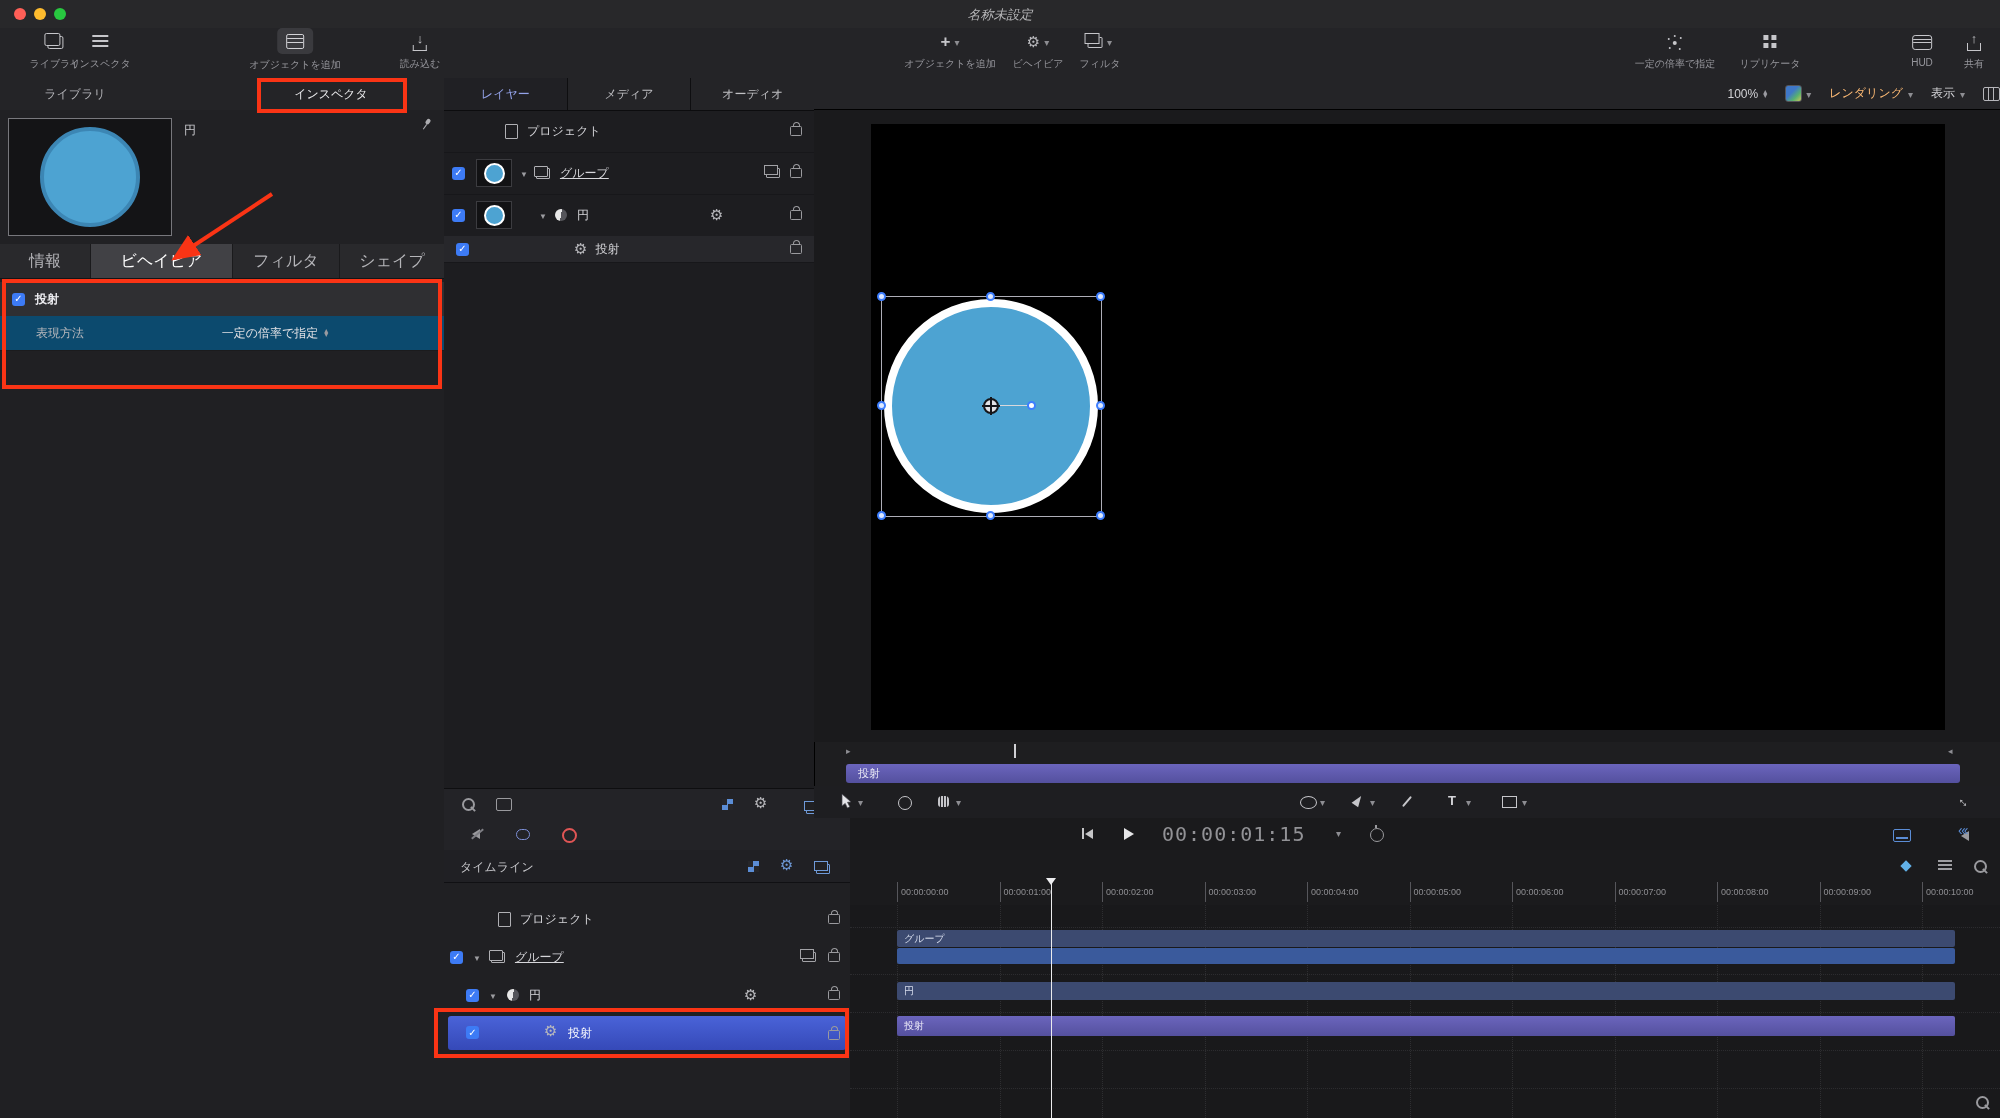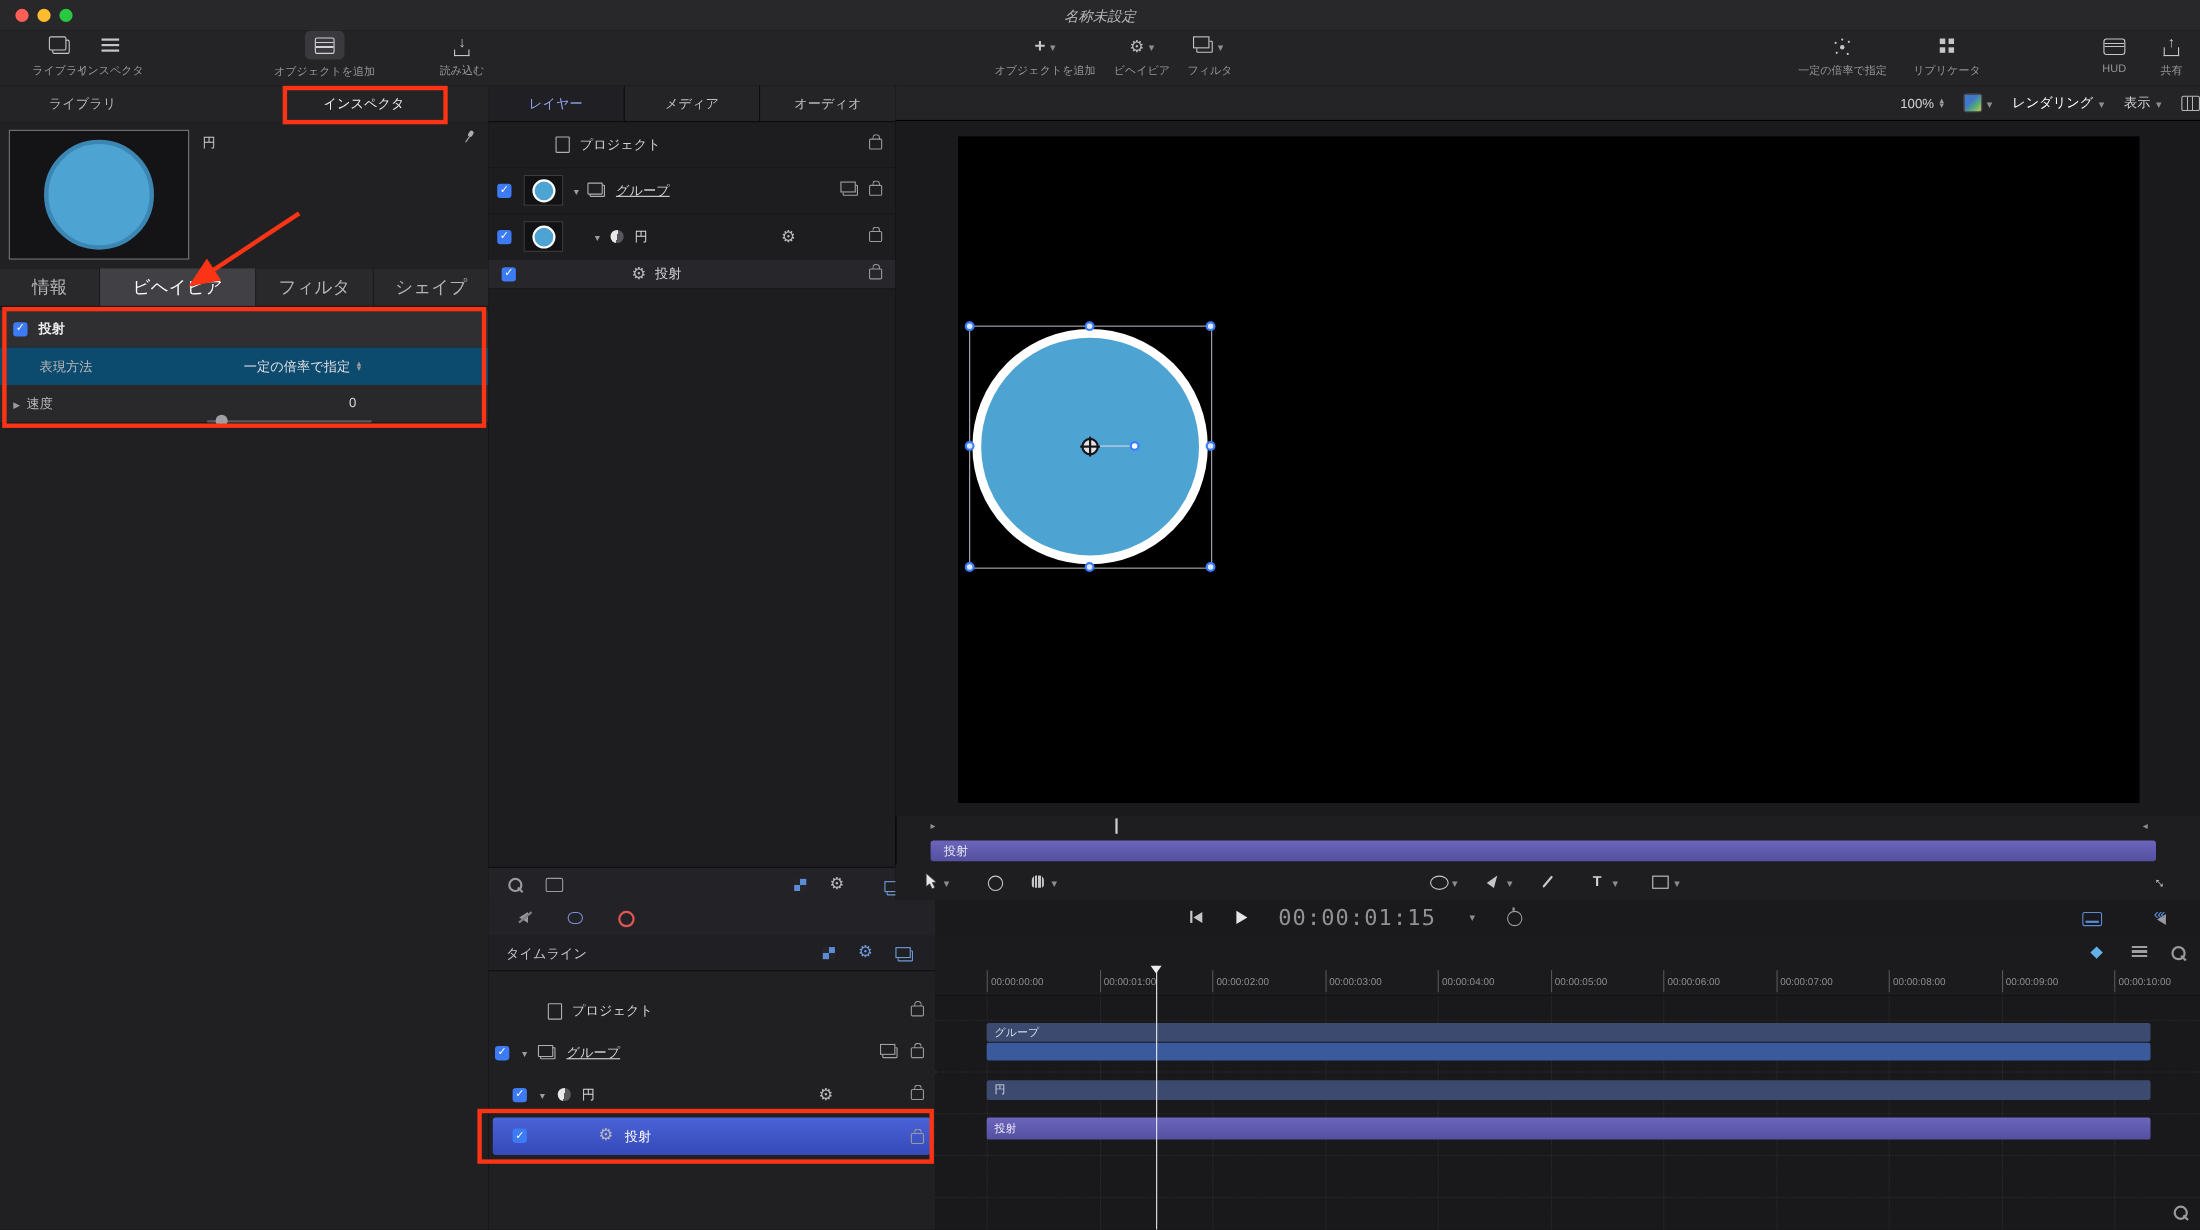--- a/index.html
+++ b/index.html
@@ -280,28 +280,20 @@
       <span class="cb" style="margin-left:12px;"></span>
       <span style="margin-left:10px;color:#ececf0;font-weight:bold;">投射</span>
     </div>
     <div class="prow" style="top:238px;background:#0c4a6e;">
       <span style="margin-left:36px;color:#b8b8bc;">表現方法</span>
       <span class="abs flex" style="left:150px;top:0;width:250px;height:34px;justify-content:center;gap:6px;">
         <span style="color:#e0e0e4;">一定の倍率で指定</span>
         <span class="stepper"></span>
       </span>
     </div>
-    <div class="prow" style="top:272px;background:#29292c;border-bottom:1px solid #141416;">
-      <span class="tri-right" style="margin-left:12px;"></span>
-      <span style="margin-left:6px;color:#b8b8bc;">速度</span>
-      <span class="abs slider-track" style="left:140px;top:16px;">
-        <span class="slider-thumb" style="left:8px;"></span>
-      </span>
-      <span class="abs" style="left:296px;top:9px;width:28px;text-align:right;color:#d4d4d8;">0</span>
-    </div>
   </div>
 
   
   <div class="abs panel-mid">
     <div class="mid-tabs">
       <div class="mid-tab active">レイヤー</div>
       <div class="mid-tab">メディア</div>
       <div class="mid-tab" style="border-right:none;">オーディオ</div>
     </div>
 
@@ -391,21 +383,21 @@
   <div class="abs canvas-toolbar">
     <span class="flex" style="gap:5px;">
       <span style="color:#d2d2d6;">100%</span>
       <span class="stepper"></span>
     </span>
     <span class="flex" style="gap:4px;">
       <span class="swatch"></span>
       <span class="dd"></span>
     </span>
     <span class="flex" style="gap:5px;">
-      <span style="color:#ffffff;">レンダリング</span>
+      <span style="color:#fdba74;">レンダリング</span>
       <span class="dd"></span>
     </span>
     <span class="flex" style="gap:5px;">
       <span style="color:#d2d2d6;">表示</span>
       <span class="dd"></span>
     </span>
     <span class="colico"></span>
   </div>
 
   

